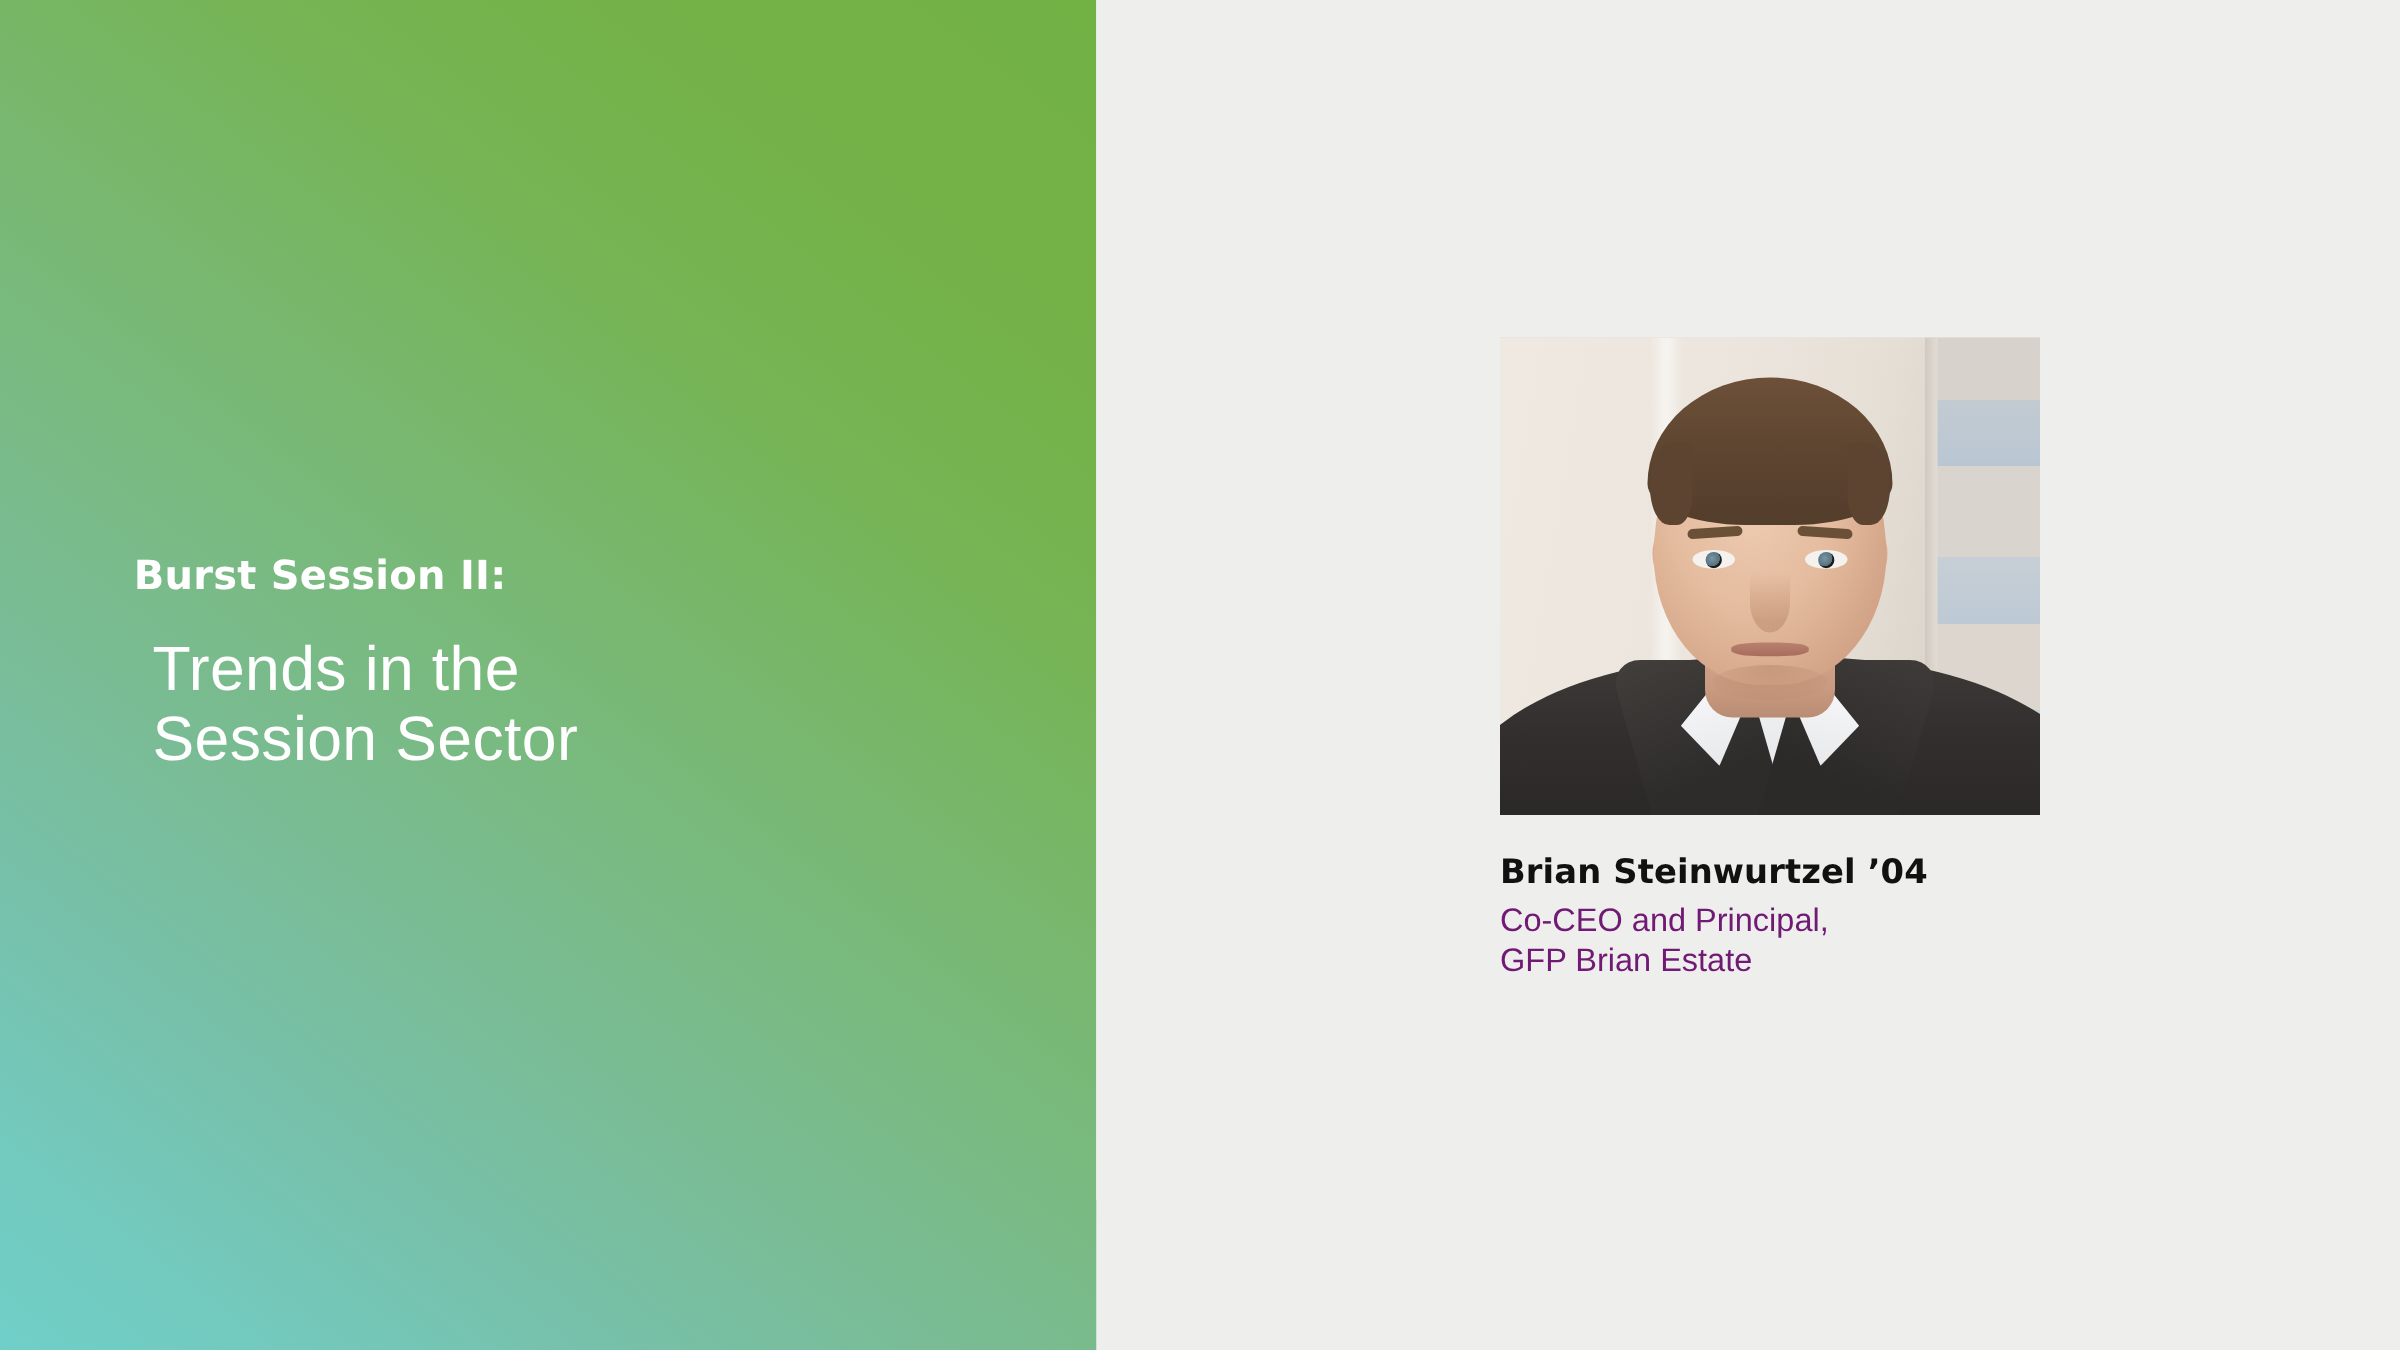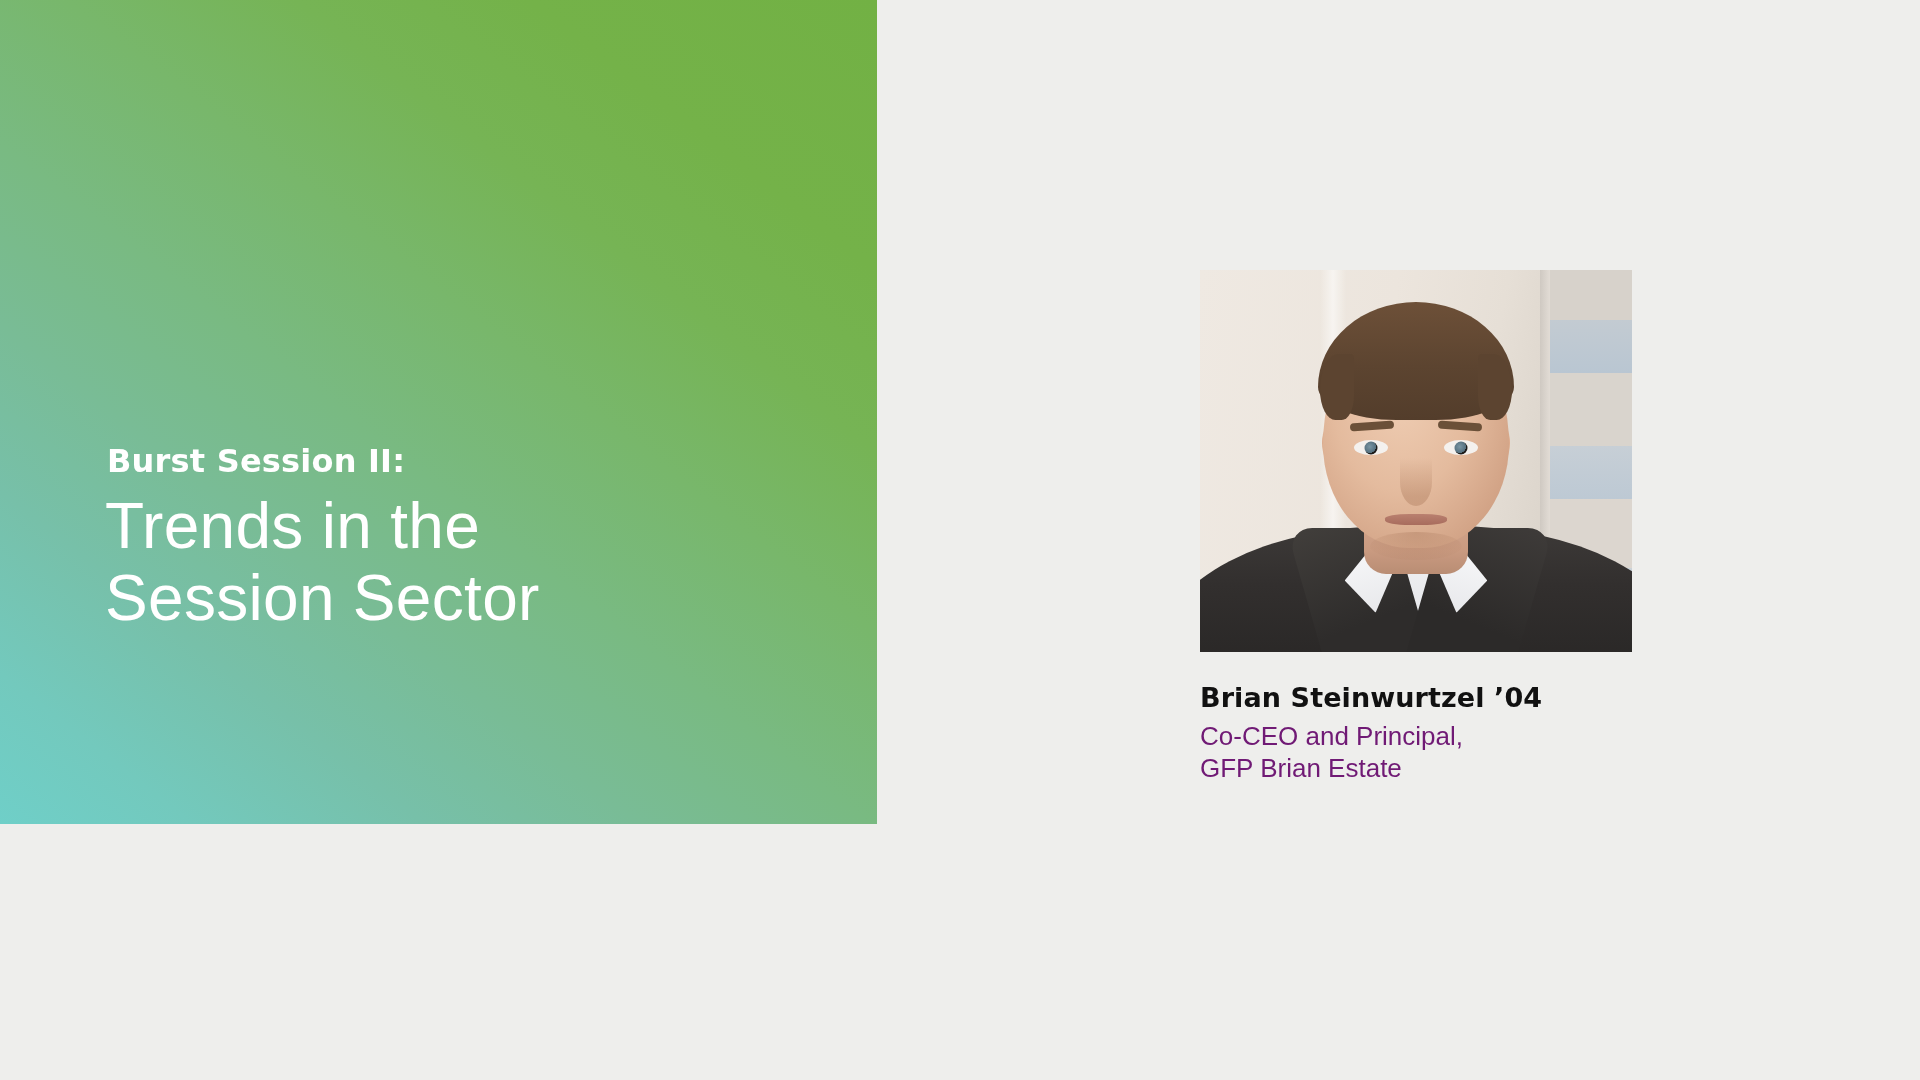--- a/index.html
+++ b/index.html
@@ -19,21 +19,21 @@
     width: 1920px;
     height: 1080px;
     display: flex;
     background: #eeeeec;
   }
 
   
   .left-panel {
     position: relative;
     width: 877px;
-    height: 824px;
+    height: 1080px;
     flex: 0 0 877px;
     background:
       linear-gradient(38deg,
         #6fcfc8 0%,
         #73c9bd 10%,
         #77c0a9 22%,
         #79bc96 33%,
         #79ba82 45%,
         #78b76b 58%,
         #76b455 70%,
@@ -61,24 +61,24 @@
     letter-spacing: 0.2px;
     line-height: 1.0;
     margin: 0 0 14px 2px;
     white-space: nowrap;
   }
 
   .headline {
     color: #ffffff;
     font-family: "Liberation Sans", sans-serif;
     font-weight: 300;
-    font-size: 64px;
+    font-size: 50px;
     line-height: 1.12;
     letter-spacing: 0.3px;
-    margin: 0;
+    margin: 17px;
   }
   .headline .hl-line { display: block; white-space: nowrap; }
 
   
   .right-panel {
     position: relative;
     flex: 1 1 auto;
     height: 960px;
     background: #eeeeec;
   }

